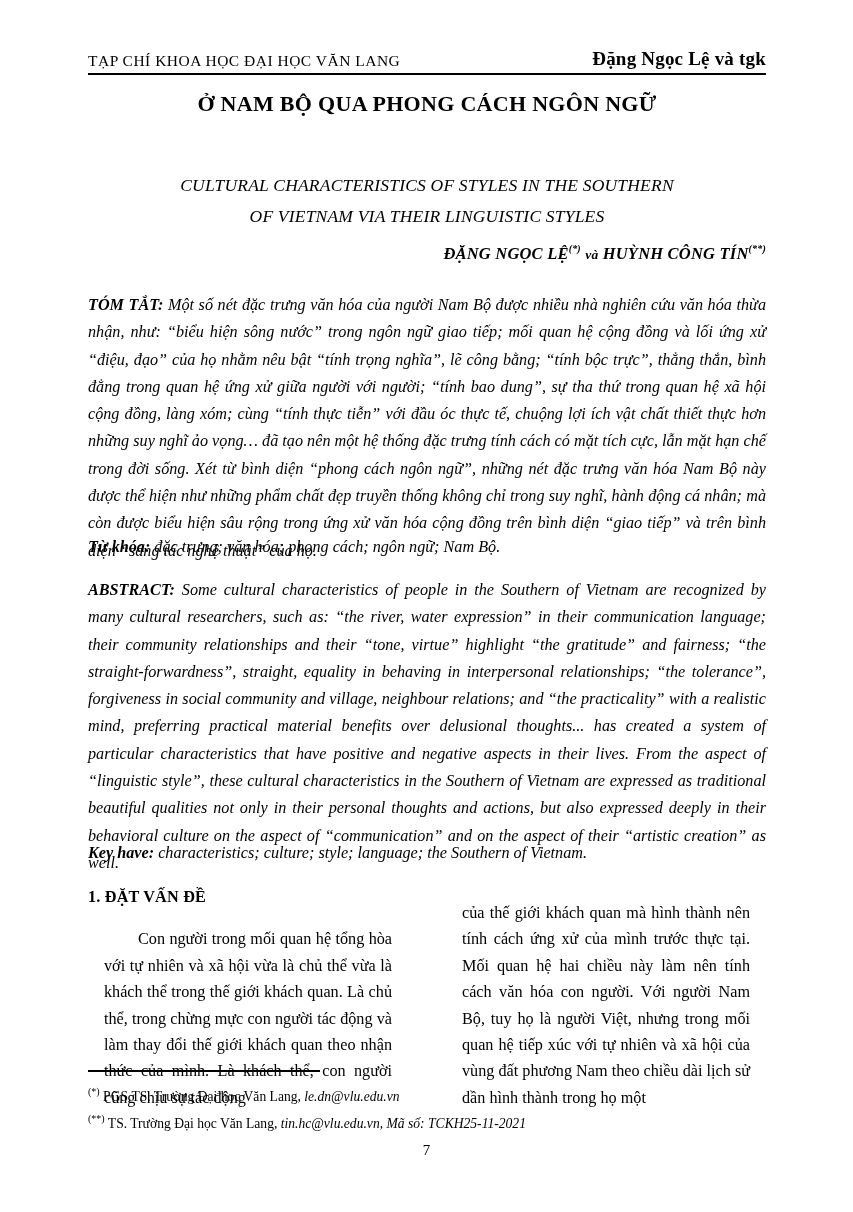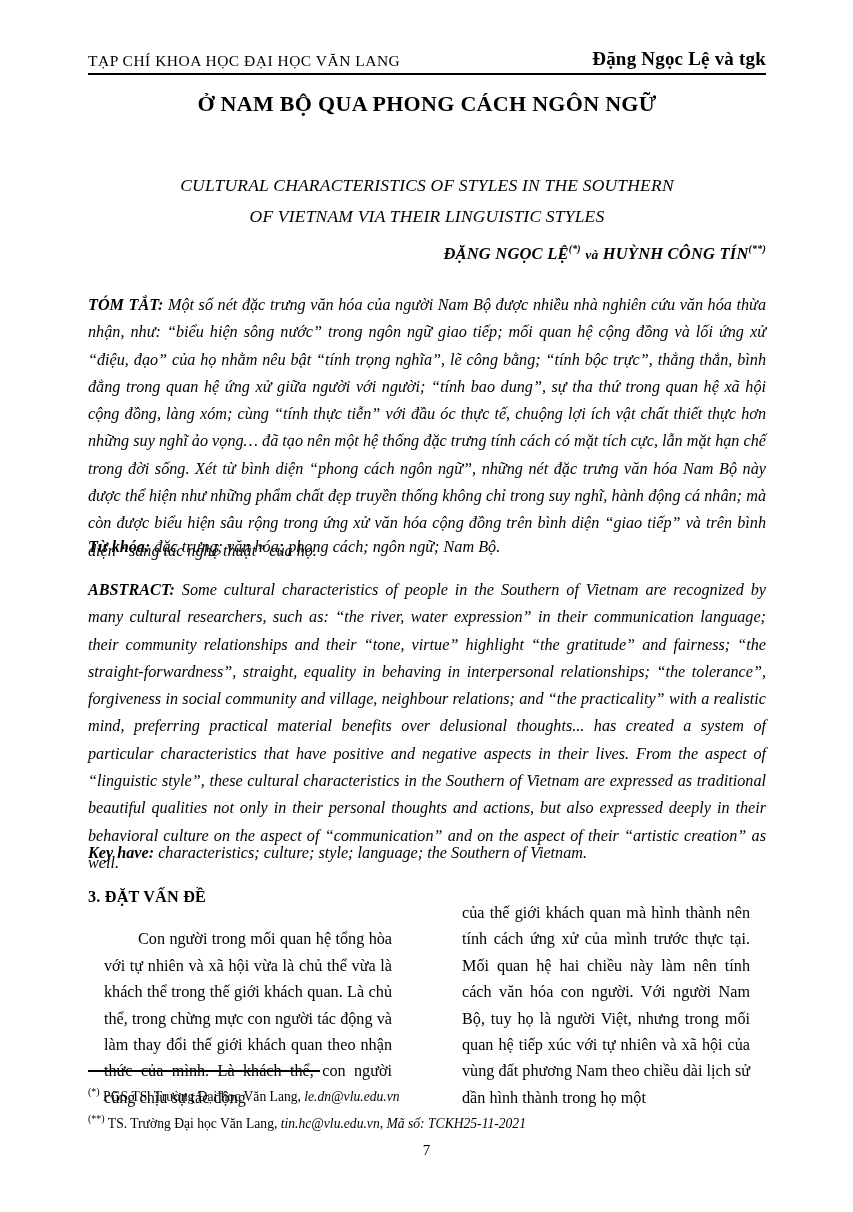--- a/index.html
+++ b/index.html
@@ -222,21 +222,21 @@
   <div class="abs-block abs-en">
     <span class="lead">ABSTRACT:</span><span> Some cultural characteristics of people in the Southern of Vietnam are recognized by many cultural researchers, such as: “the river, water expression” in their communication language; their community relationships and their “tone, virtue” highlight “the gratitude” and fairness; “the straight-forwardness”, straight, equality in behaving in interpersonal relationships; “the tolerance”, forgiveness in social community and village, neighbour relations; and “the practicality” with a realistic mind, preferring practical material benefits over delusional thoughts... has created a system of particular characteristics that have positive and negative aspects in their lives. From the aspect of “linguistic style”, these cultural characteristics in the Southern of Vietnam are expressed as traditional beautiful qualities not only in their personal thoughts and actions, but also expressed deeply in their behavioral culture on the aspect of “communication” and on the aspect of their “artistic creation” as well.</span>
   </div>
 
   <div class="kw kw-en">
     <span class="lead">Key have:</span><span> characteristics; culture; style; language; the Southern of Vietnam.</span>
   </div>
 
   <div class="body-cols">
     <div class="col">
-      <div class="sec-head">3. ĐẶT VẤN ĐỀ</div>
+      <div class="sec-head">1. ĐẶT VẤN ĐỀ</div>
       <p>Con người trong mối quan hệ tổng hòa với tự nhiên và xã hội vừa là chủ thể vừa là khách thể trong thế giới khách quan. Là chủ thể, trong chừng mực con người tác động và làm thay đổi thế giới khách quan theo nhận thức của mình. Là khách thể, con người cũng chịu sự tác động</p>
     </div>
     <div class="col">
       <p class="noind">của thế giới khách quan mà hình thành nên tính cách ứng xử của mình trước thực tại. Mối quan hệ hai chiều này làm nên tính cách văn hóa con người. Với người Nam Bộ, tuy họ là người Việt, nhưng trong mối quan hệ tiếp xúc với tự nhiên và xã hội của vùng đất phương Nam theo chiều dài lịch sử dần hình thành trong họ một</p>
     </div>
   </div>
 
   <div class="fn-rule"></div>
   <div class="footnotes">
     <div class="fn">

